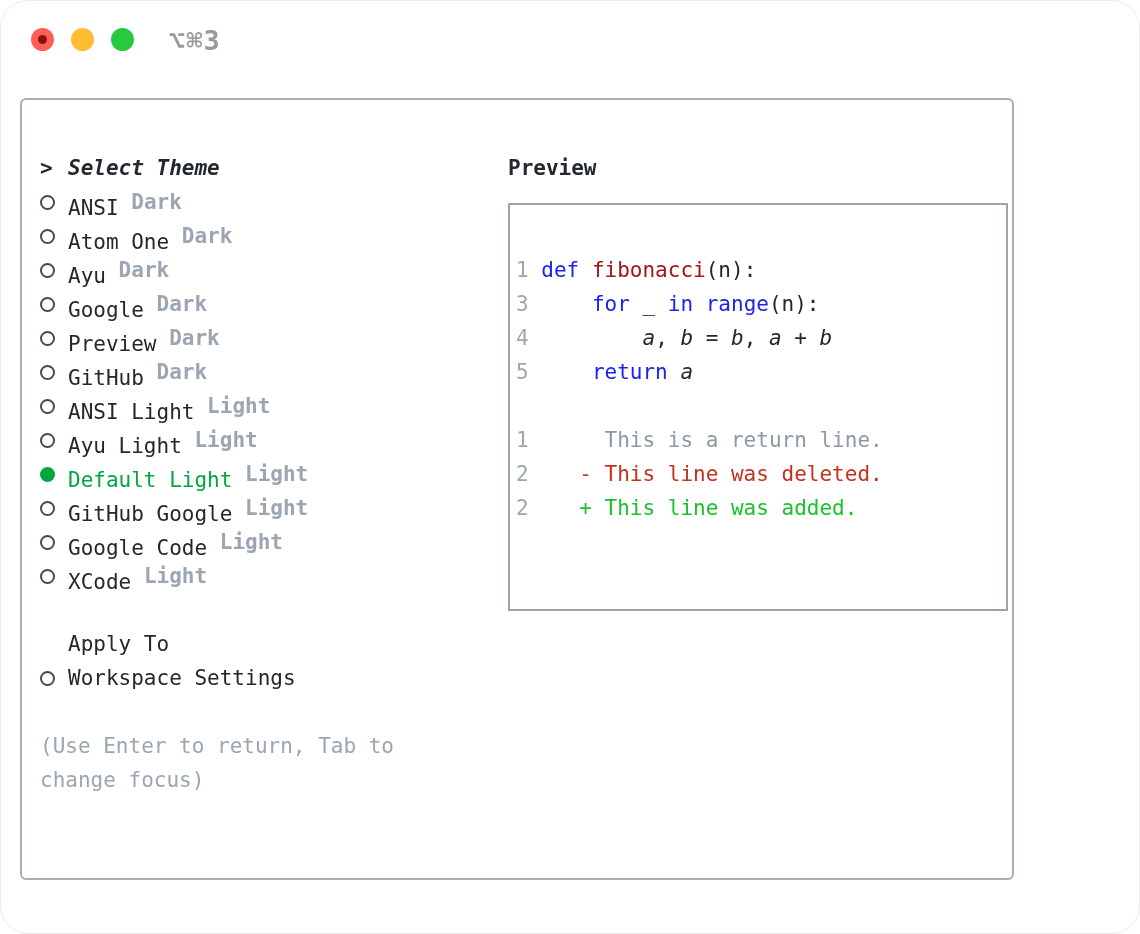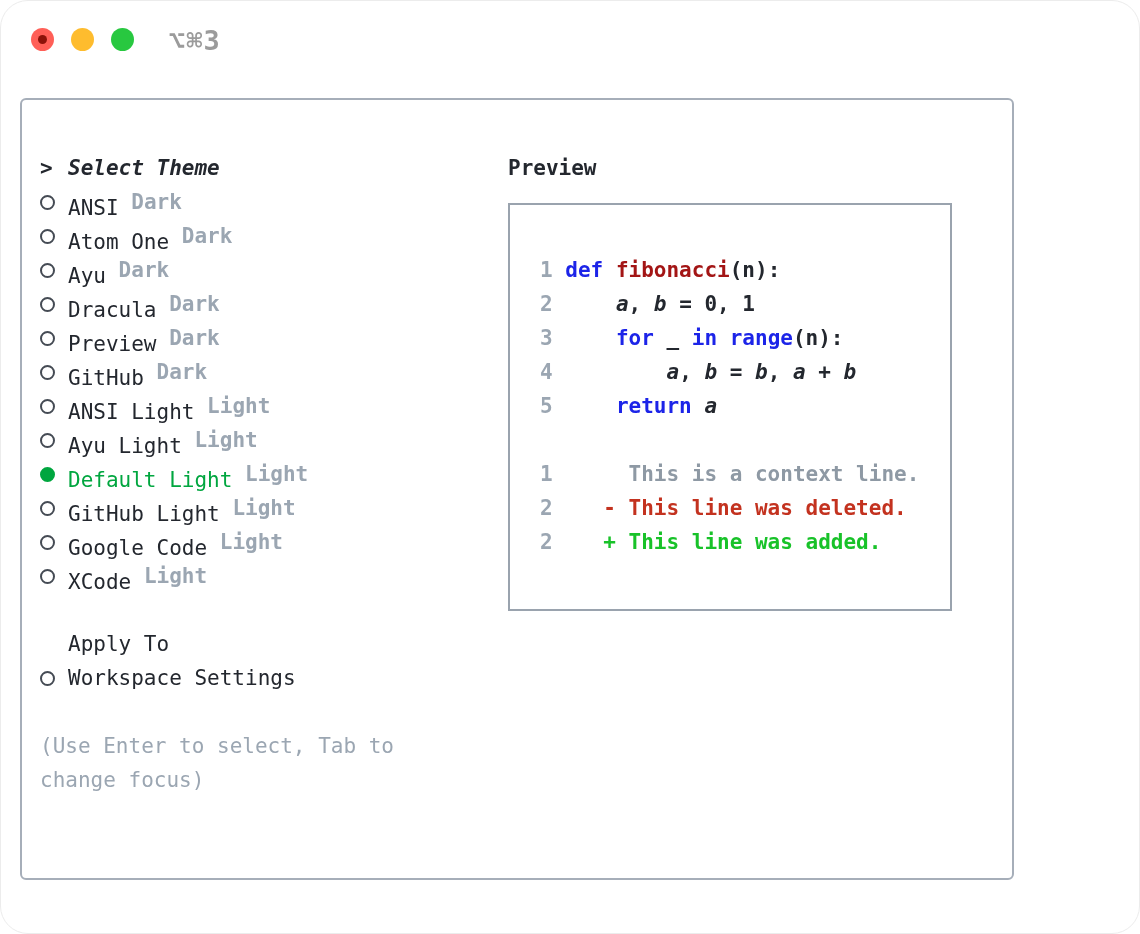--- a/index.html
+++ b/index.html
@@ -56,23 +56,23 @@
   .radio.sel{background:var(--green,#00a63f);border-color:var(--green,#00a63f);}
   .theme-name{color:var(--ink,#23272e);margin-top:12px;}
   .theme-name.sel{color:var(--green,#00a63f);}
   .variant{color:var(--soft-gray,#9ba6b2);font-weight:bold;}
   .apply-label{color:var(--ink,#23272e);}
   .apply-label.sel{color:var(--green,#00a63f);}
   .help{color:var(--soft-gray,#9ba6b2);}
   
   .preview-title{height:34px;line-height:34px;font-size:21px;font-weight:700;color:var(--ink,#23272e);}
   .preview-box{
-    margin-top:18px;width:444px;height:408px;box-sizing:border-box;
+    margin-top:18px;width:500px;height:408px;box-sizing:border-box;
     border:2px solid var(--preview-border,#9aa3ae);background:#ffffff;
-    padding:48px 8px 0 30px;overflow:hidden;font-weight:bold;
+    padding:48px 8px 0 6px;overflow:hidden;
   }
   .pv-line{
     height:34px;line-height:34px;font-size:21px;white-space:pre;
     color:var(--ink,#23272e);
   }
   .ln{color:var(--soft-gray,#9ba6b2);}
   .tok-kw{color:var(--kw-blue,#1c24e8);}
   .tok-fn{color:var(--fn-red,#a31515);}
   .tok-var{font-style:italic;color:var(--ink,#23272e);}
   .tok-ctx{color:var(--ctx-gray,#8e99a4);}
@@ -94,58 +94,57 @@
 
     <div class="col-left">
       <div class="row">
         <span class="gutter"><span class="prompt">&gt;</span></span>
         <span class="bold">Select Theme</span>
       </div>
       <div id="theme-items">
           <div class="row"><span class="gutter"><span class="radio"></span></span><span class="theme-name">ANSI</span><span> </span><span class="variant">Dark</span></div>
           <div class="row"><span class="gutter"><span class="radio"></span></span><span class="theme-name">Atom One</span><span> </span><span class="variant">Dark</span></div>
           <div class="row"><span class="gutter"><span class="radio"></span></span><span class="theme-name">Ayu</span><span> </span><span class="variant">Dark</span></div>
-          <div class="row"><span class="gutter"><span class="radio"></span></span><span class="theme-name">Dracula</span><span> </span><span class="variant">Dark</span></div>
+          <div class="row"><span class="gutter"><span class="radio"></span></span><span class="theme-name">Google</span><span> </span><span class="variant">Dark</span></div>
           <div class="row"><span class="gutter"><span class="radio"></span></span><span class="theme-name">Preview</span><span> </span><span class="variant">Dark</span></div>
           <div class="row"><span class="gutter"><span class="radio"></span></span><span class="theme-name">GitHub</span><span> </span><span class="variant">Dark</span></div>
           <div class="row"><span class="gutter"><span class="radio"></span></span><span class="theme-name">ANSI Light</span><span> </span><span class="variant">Light</span></div>
           <div class="row"><span class="gutter"><span class="radio"></span></span><span class="theme-name">Ayu Light</span><span> </span><span class="variant">Light</span></div>
           <div class="row"><span class="gutter"><span class="radio sel"></span></span><span class="theme-name sel">Default Light</span><span> </span><span class="variant">Light</span></div>
-          <div class="row"><span class="gutter"><span class="radio"></span></span><span class="theme-name">GitHub Light</span><span> </span><span class="variant">Light</span></div>
+          <div class="row"><span class="gutter"><span class="radio"></span></span><span class="theme-name">GitHub Google</span><span> </span><span class="variant">Light</span></div>
           <div class="row"><span class="gutter"><span class="radio"></span></span><span class="theme-name">Google Code</span><span> </span><span class="variant">Light</span></div>
           <div class="row"><span class="gutter"><span class="radio"></span></span><span class="theme-name">XCode</span><span> </span><span class="variant">Light</span></div>
         </div>
       <div class="row spacer"></div>
       <div class="row">
         <span class="gutter"></span>
         <span>Apply To</span>
       </div>
       <div id="apply-options">
           <div class="row"><span class="gutter"><span class="radio"></span></span><span class="apply-label">Workspace Settings</span></div>
         </div>
       <div class="row spacer"></div>
       <div id="help-lines">
-          <div class="row help">(Use Enter to select, Tab to</div>
+          <div class="row help">(Use Enter to return, Tab to</div>
           <div class="row help">change focus)</div>
         </div>
     </div>
 
     <div class="col-right">
       <div class="preview-title">Preview</div>
       <div class="preview-box">
         <div id="code-lines">
             <div class="pv-line"><span class="ln">1</span><span> </span><span class="tok-kw">def</span><span> </span><span class="tok-fn">fibonacci</span><span>(n):</span></div>
-            <div class="pv-line"><span class="ln">2</span><span> </span><span>    </span><span class="tok-var">a</span><span>, </span><span class="tok-var">b</span><span> = 0, 1</span></div>
             <div class="pv-line"><span class="ln">3</span><span> </span><span>    </span><span class="tok-kw">for</span><span> _ </span><span class="tok-kw">in</span><span> </span><span class="tok-kw">range</span><span>(n):</span></div>
             <div class="pv-line"><span class="ln">4</span><span> </span><span>        </span><span class="tok-var">a</span><span>, </span><span class="tok-var">b</span><span> = </span><span class="tok-var">b</span><span>, </span><span class="tok-var">a</span><span> + </span><span class="tok-var">b</span></div>
             <div class="pv-line"><span class="ln">5</span><span> </span><span>    </span><span class="tok-kw">return</span><span> </span><span class="tok-var">a</span></div>
           </div>
         <div class="pv-line"> </div>
         <div id="diff-lines">
-            <div class="pv-line"><span class="ln">1</span><span> </span><span class="tok-ctx">     This is a context line.</span></div>
+            <div class="pv-line"><span class="ln">1</span><span> </span><span class="tok-ctx">     This is a return line.</span></div>
             <div class="pv-line"><span class="ln">2</span><span> </span><span class="tok-del">   - This line was deleted.</span></div>
             <div class="pv-line"><span class="ln">2</span><span> </span><span class="tok-add">   + This line was added.</span></div>
           </div>
       </div>
     </div>
 
   </div>
 </div>
 
 </body></html>

